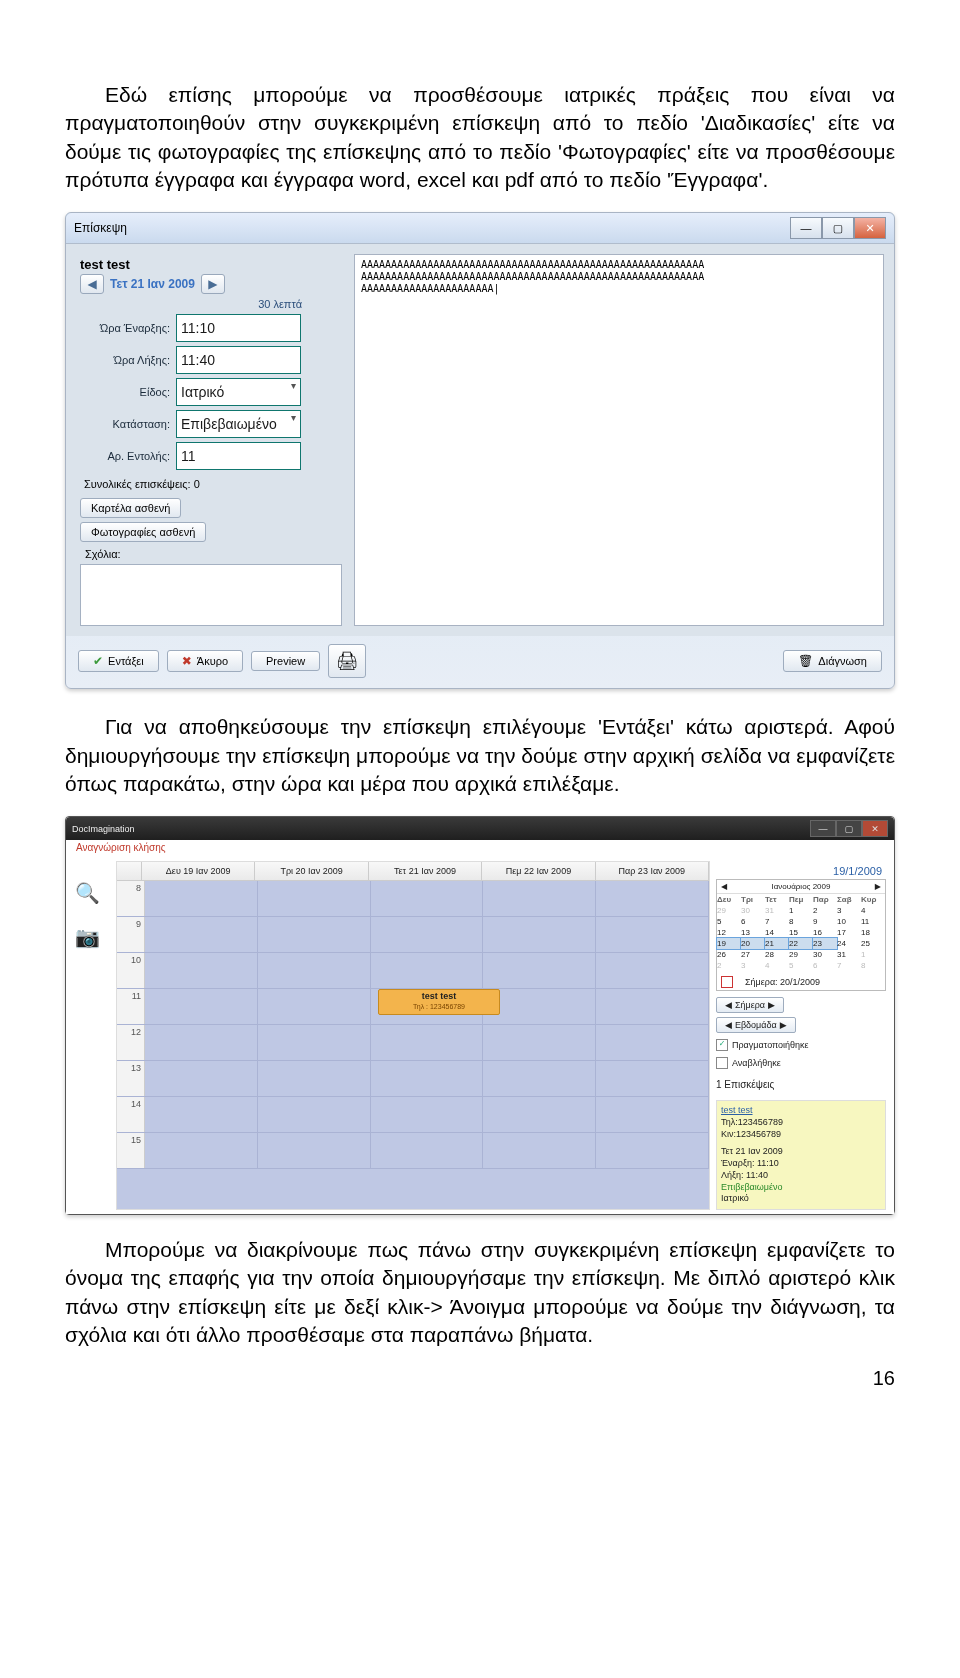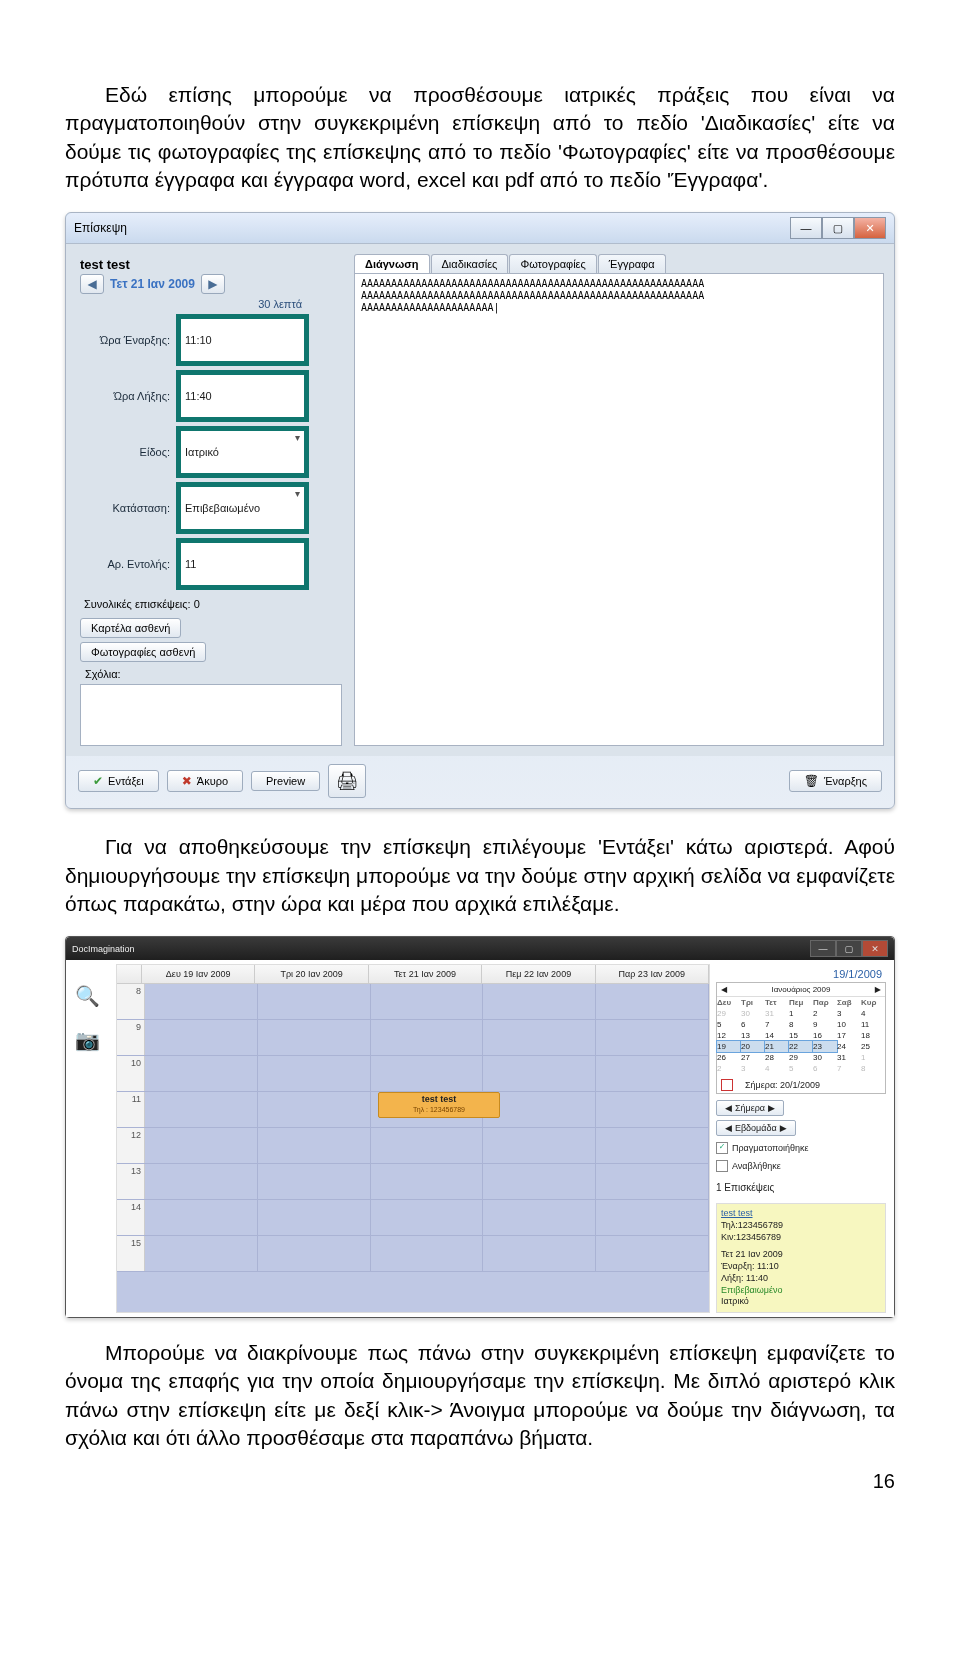--- a/index.html
+++ b/index.html
@@ -58,23 +58,23 @@
   .arrowbtn {
     width:22px; height:18px; border:1px solid #99a8bb;
     background:linear-gradient(#fff,#e0e7ef);
     border-radius:3px; display:flex; align-items:center; justify-content:center;
     color:#4a6d95; font-size:12px;
   }
   .datetext { color:#3a72c2; font-weight:bold; font-size:12px;}
   .formrow { display:flex; align-items:center; margin:4px 4px; gap:6px; font-size:11px;}
   .formrow label { width:90px; text-align:right; color:#1a2a3a;}
   .tfield {
-    flex:0 0 115px; height:18px; border:5px solid #0f766e;
-    background:#fff; padding:12px 4px; display:flex; align-items:center;
-    font-size:11px; color:#1a1a1a;
+    flex:0 0 115px; height:18px; border:1px solid #0f766e;
+    background:#fff; padding:4px 4px; display:flex; align-items:center;
+    font-size:14px; color:#1a1a1a;
   }
   .combo { position:relative; }
   .combo::after {
     content:"▾"; position:absolute; right:4px; top:1px; font-size:10px; color:#555;
   }
   .subtbtn {
     display:inline-block; margin:4px 4px 0 4px; padding:3px 10px;
     border:1px solid #9eacbe; border-radius:3px;
     background:linear-gradient(#fff,#e1e8f0); font-size:11px;
   }
@@ -220,26 +220,20 @@
         </div>
         <div class="subtbtn">Καρτέλα ασθενή</div><br>
         <div class="subtbtn">Φωτογραφίες ασθενή</div>
         <div class="formrow" style="margin-top:6px;">
           <span style="margin-left:5px;">Σχόλια:</span>
         </div>
         <div class="commentsbox"></div>
       </div>
 
       <div class="rightpane">
-        <div class="tabs">
-          <div class="tab active">Διάγνωση</div>
-          <div class="tab">Διαδικασίες</div>
-          <div class="tab">Φωτογραφίες</div>
-          <div class="tab">Έγγραφα</div>
-        </div>
         <div class="tabbody" style="white-space:pre-line;">ΑΑΑΑΑΑΑΑΑΑΑΑΑΑΑΑΑΑΑΑΑΑΑΑΑΑΑΑΑΑΑΑΑΑΑΑΑΑΑΑΑΑΑΑΑΑΑΑΑΑΑΑΑΑΑΑΑ
 ΑΑΑΑΑΑΑΑΑΑΑΑΑΑΑΑΑΑΑΑΑΑΑΑΑΑΑΑΑΑΑΑΑΑΑΑΑΑΑΑΑΑΑΑΑΑΑΑΑΑΑΑΑΑΑΑΑ
 ΑΑΑΑΑΑΑΑΑΑΑΑΑΑΑΑΑΑΑΑΑΑ|</div>
       </div>
     </div>
 
     <div class="bottombar">
       <div class="leftbottom">
         <div class="bbtn">
           <span class="ic" style="color:#3a9a3a;">✔</span>
@@ -247,36 +241,37 @@
         </div>
         <div class="bbtn">
           <span class="ic" style="color:#c0392b;">✖</span>
           <span>Άκυρο</span>
         </div>
         <div class="bbtn">Preview</div>
         <div class="printico">🖨</div>
       </div>
       <div class="bbtn">
         <span class="ic">🗑</span>
-        <span>Έναρξης</span>
+        <span>Διάγνωση</span>
       </div>
     </div>
   </div>
 
   <p class="para">Για να αποθηκεύσουμε την επίσκεψη επιλέγουμε 'Εντάξει' κάτω αριστερά. Αφού δημιουργήσουμε την επίσκεψη μπορούμε να την δούμε στην αρχική σελίδα να εμφανίζετε όπως παρακάτω, στην ώρα και μέρα που αρχικά επιλέξαμε.</p>
 
   <div class="win2">
     <div class="w2title">
       <span>DocImagination</span>
       <div class="w2btns">
         <div class="w2btn">—</div>
         <div class="w2btn">▢</div>
         <div class="w2btn cl">✕</div>
       </div>
     </div>
+    <div class="redbar">Αναγνώριση κλήσης</div>
 
     <div class="w2body">
       <div style="width:36px; display:flex; flex-direction:column; gap:20px; padding:24px 2px 0 4px;">
         <div style="font-size:20px; text-align:center;">🔍</div>
         <div style="font-size:20px; text-align:center;">📷</div>
       </div>
 
       <div class="schedule">
         <div class="dayheaders">
           <div class="cornercell"></div>

